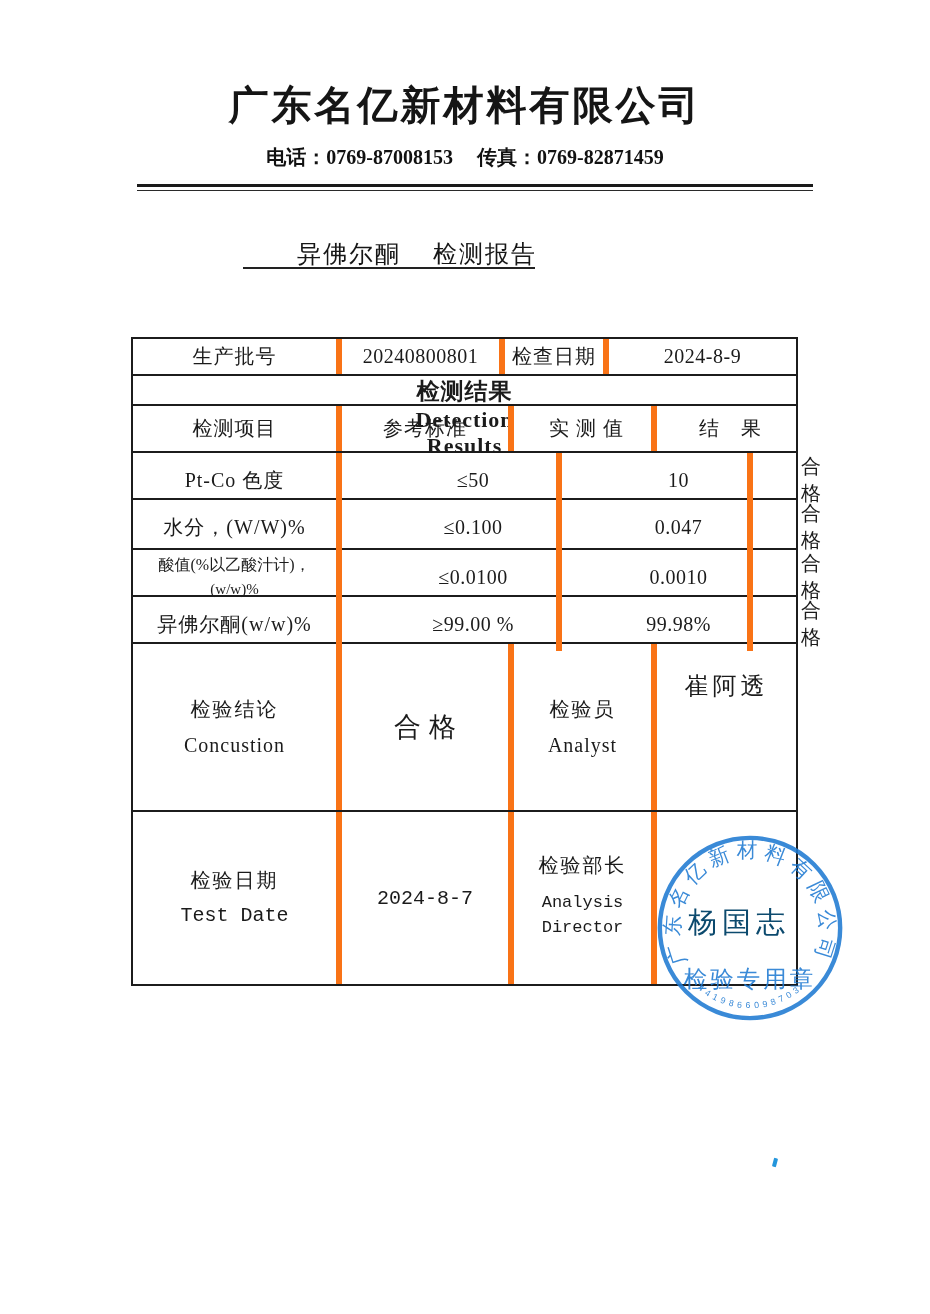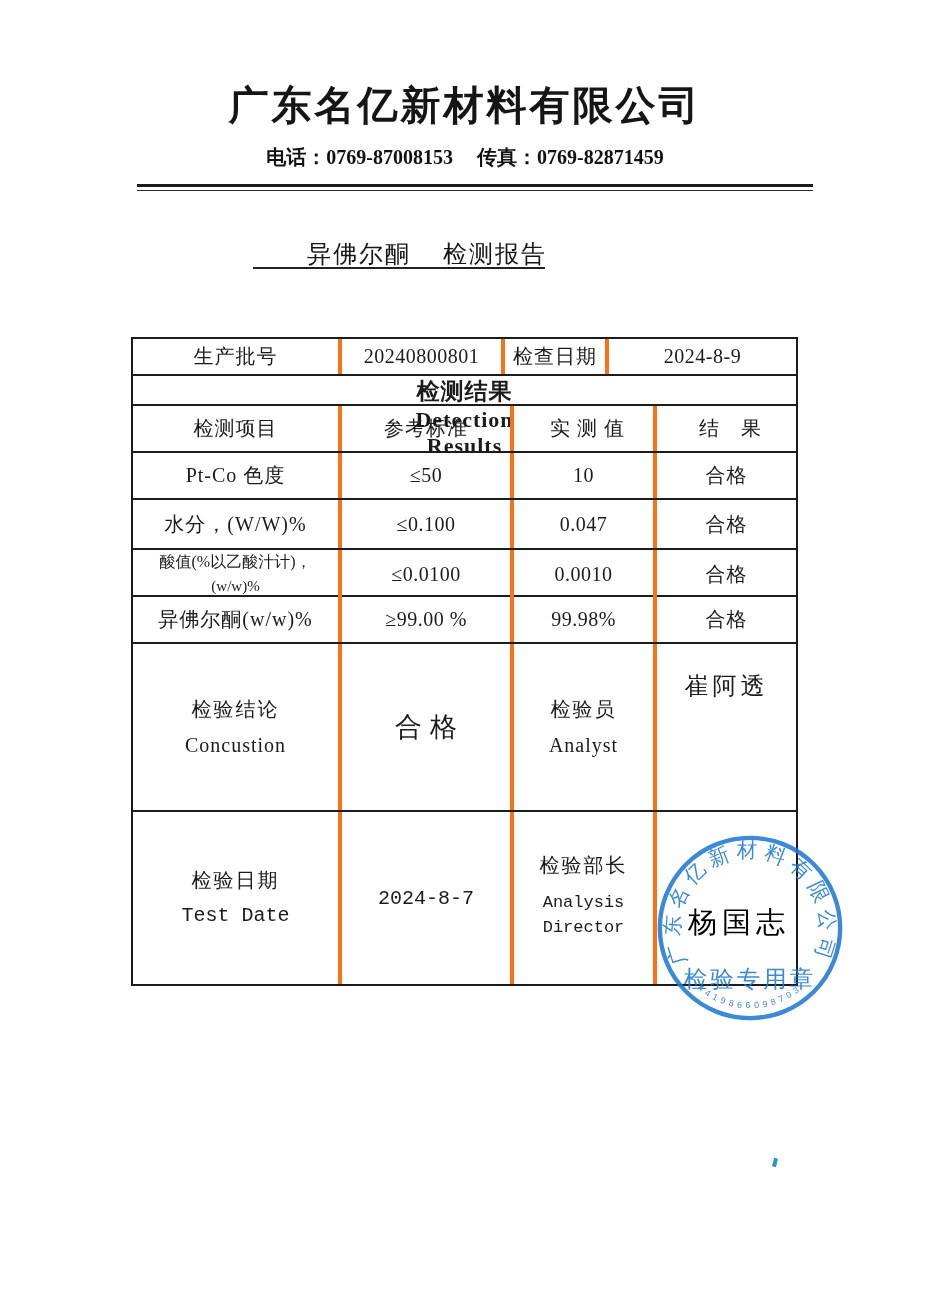--- a/index.html
+++ b/index.html
@@ -16,42 +16,42 @@
   }
   .contact-line {
     position:absolute; left:0; top:144px; width:930px; text-align:center;
     font-size:20px; font-weight:bold; color:#111; white-space:pre;
   }
   .contact-line .gap { display:inline-block; width:24px; }
   .rule-thick { position:absolute; left:137px; top:184px; width:676px; height:3px; background:#1a1a1a; }
   .rule-thin  { position:absolute; left:137px; top:190px; width:676px; height:1px; background:#2a2a2a; }
   
   .report-title {
-    position:absolute; left:253px; top:238px; width:292px; height:31px;
+    position:absolute; left:243px; top:238px; width:292px; height:31px;
     border-bottom:2px solid #222; font-size:24px; letter-spacing:2px;
     padding-left:54px; white-space:nowrap; color:#161616;
   }
   .report-title .spacer { display:inline-block; width:32px; }
   
   .tbl {
     position:absolute; left:131px; top:337px; width:667px;
     border:2px solid #1c1c1c; background:#fff;
   }
   .row { display:grid; border-bottom:2px solid #1c1c1c; }
   .row:last-child { border-bottom:none; }
   .row-info    { grid-template-columns:209px 163px 104px 1fr; height:37px; }
   .row-section { grid-template-columns:1fr; height:30px; }
   .row-head    { grid-template-columns:209px 172px 143px 1fr; height:47px; }
-  .row-data    { grid-template-columns:209px 172px 143px 1fr; height:47px; }
+  .row-data    { grid-template-columns:209px 172px 143px 1fr; height:47px;gap:48px; }
   .row-data.h49{ height:50px; }
   .row-concl   { grid-template-columns:209px 172px 143px 1fr; height:168px; }
   .row-date    { grid-template-columns:209px 172px 143px 1fr; height:172px; }
   .cell {
     display:flex; flex-direction:column; align-items:center; justify-content:center;
-    border-right:4px solid #f97316; font-size:20px; text-align:center;
+    border-right:6px solid #f97316; font-size:20px; text-align:center;
     letter-spacing:1px; overflow:visible;
   }
   .cell:last-child { border-right:none; }
   .num { font-family:"Liberation Serif","DejaVu Serif",serif; letter-spacing:0.5px; }
   .section-title { font-weight:bold; font-size:23px; letter-spacing:1px; }
   .section-title .en { font-size:22px; }
   .section-title .g1 { display:inline-block; width:6px; }
   .section-title .g2 { display:inline-block; width:28px; }
   .pre { white-space:pre;margin-left:8px; }
   .small-item { font-size:16px; line-height:1.55; letter-spacing:0; }
@@ -61,21 +61,21 @@
   .mono { font-family:"Liberation Mono","DejaVu Sans Mono",monospace; letter-spacing:0; }
   .concl-pass { font-size:27px; letter-spacing:8px; padding-left:8px; }
   .analyst-name-cell { justify-content:flex-start; padding-top:26px; font-size:24px; letter-spacing:4px; }
   .director-en { display:inline-block; text-align:left; font-size:17px; line-height:1.45; }
   .date-val { font-size:20px; }
   
   .seal-wrap { position:absolute; left:652px; top:830px; width:196px; height:196px; z-index:5; }
   .seal-wrap svg { overflow:visible; }
   .director-name {
     position:absolute; left:688px; top:903px; z-index:6;
-    font-size:29px; letter-spacing:5px; color:#000000; font-weight:normal;
+    font-size:29px; letter-spacing:5px; color:#0c4a6e; font-weight:normal;
   }
   .artifact {
     position:absolute; left:773px; top:1158px; width:4px; height:9px;
     background:#2496dc; transform:rotate(15deg); border-radius:1px; z-index:2;
   }
 </style>
 </head>
 <body>
 
 <div class="page">

